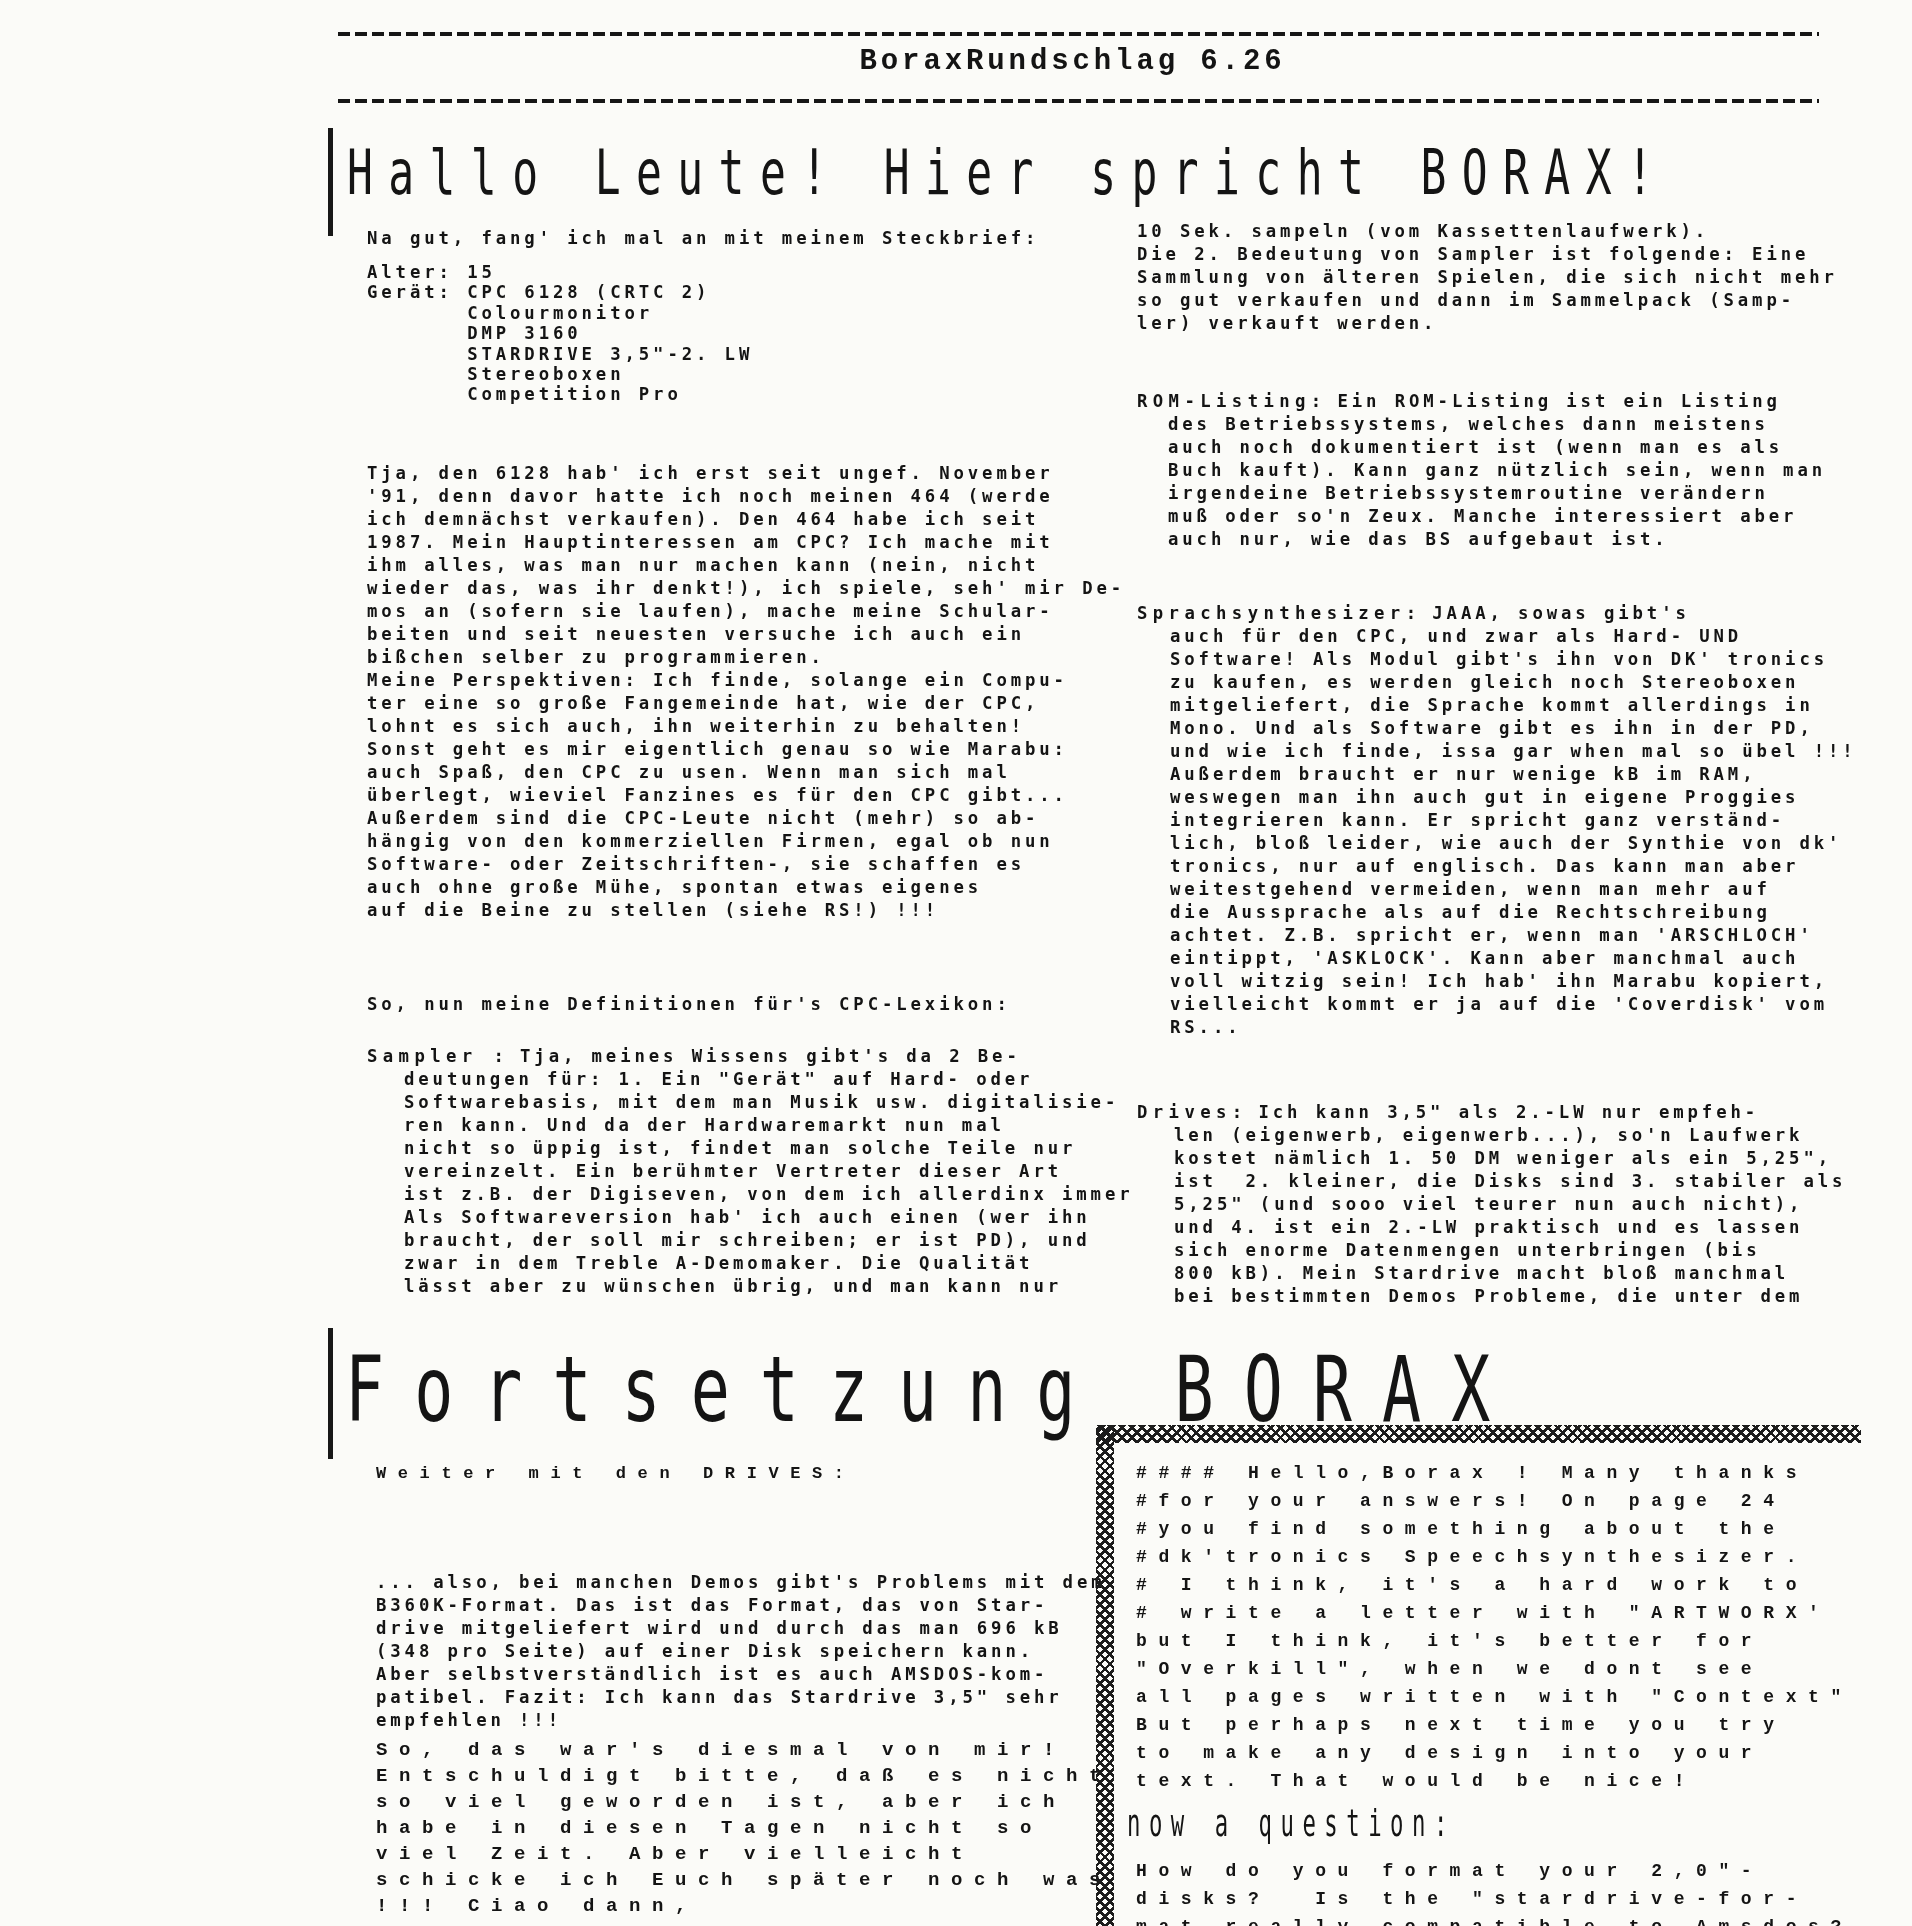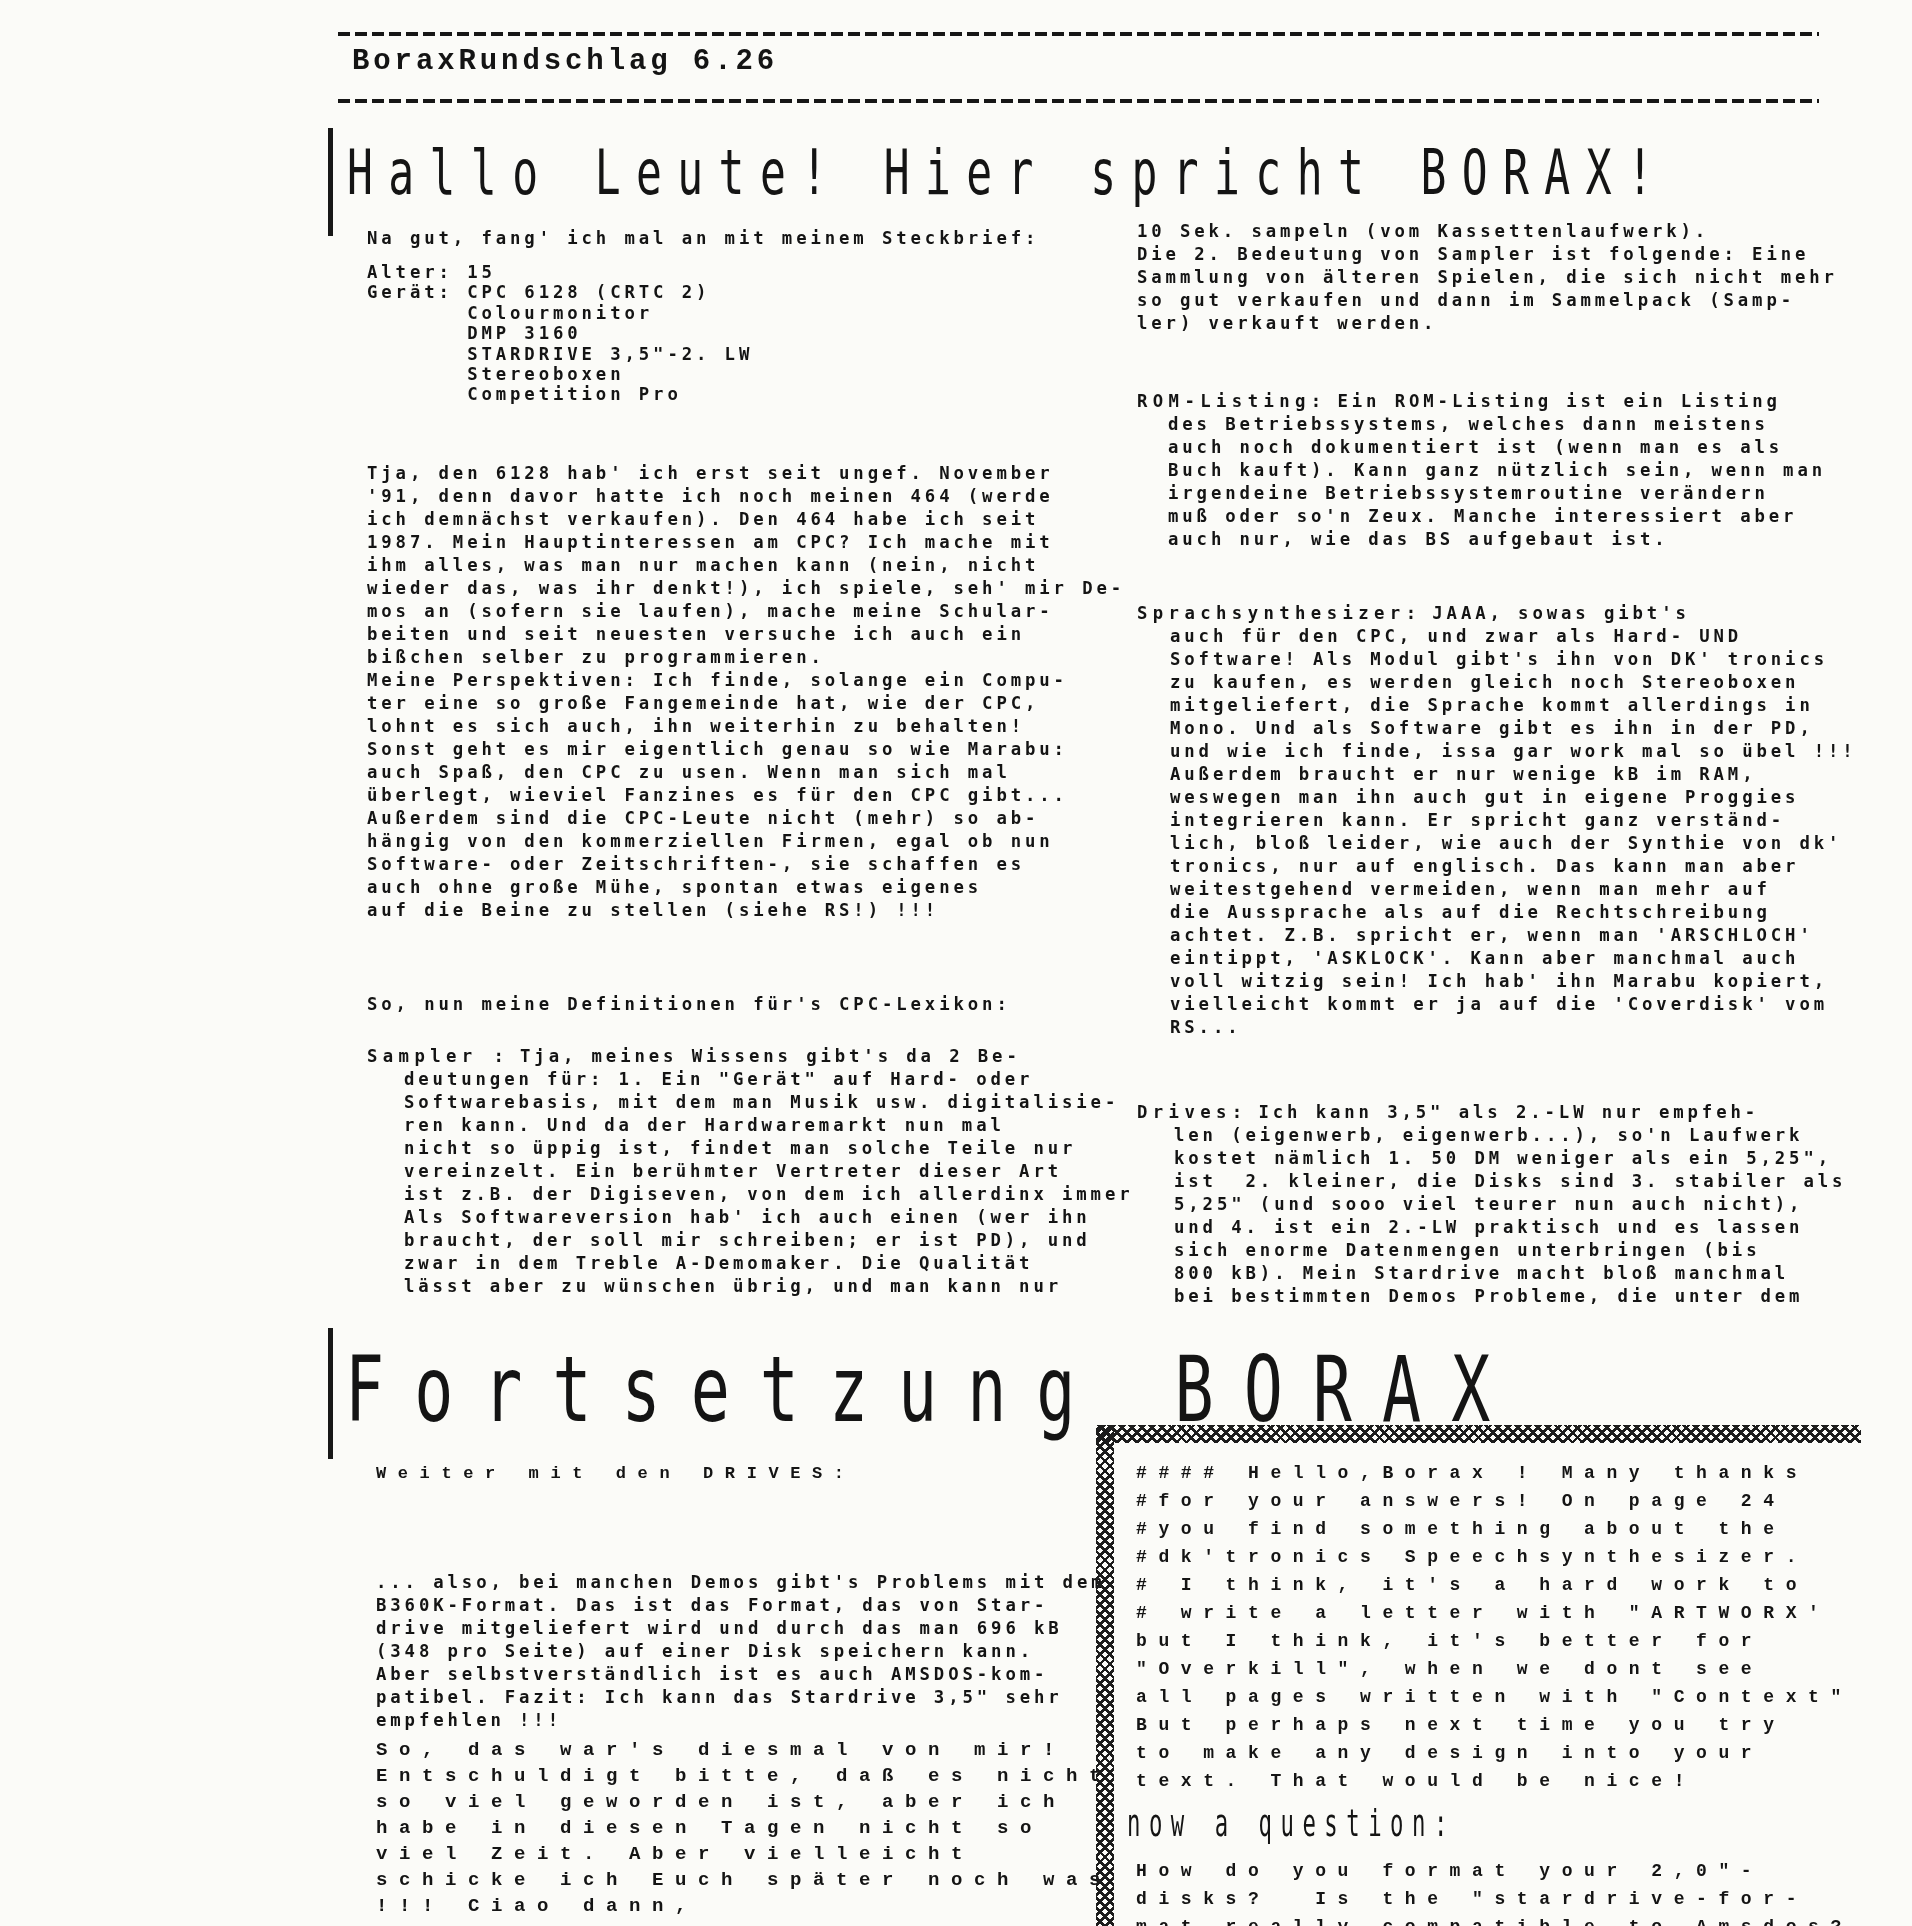--- a/index.html
+++ b/index.html
@@ -1,21 +1,21 @@
 <!DOCTYPE html>
 <html style="font-size:6.2px"><head>
 <meta charset="utf-8">
 <style>
   html,body{margin:0;padding:0;background:#e8e8e4;}
   .page{position:relative;width:1913px;height:2636px;background:#fbfbf8;overflow:hidden;
         font-family:"DejaVu Sans Mono",monospace;color:#141414;}
   .dash{position:absolute;left:338px;width:1481px;height:4.2px;
         background:repeating-linear-gradient(90deg,#161616 0 11.6px,transparent 11.6px 17px);}
-  .header-row{position:absolute;left:329px;top:45px;width:1487px;display:flex;justify-content:flex-start;
-        font-family:"Liberation Mono",monospace;font-weight:700;font-size:29px;letter-spacing:3.9px;white-space:pre;margin-left:23px;}
+  .header-row{position:absolute;left:329px;top:45px;width:1487px;display:flex;justify-content:center;
+        font-family:"Liberation Mono",monospace;font-weight:700;font-size:29px;letter-spacing:3.9px;white-space:pre;}
   .vrule{position:absolute;width:5px;background:#181818;}
   .big-title{position:absolute;left:347px;top:136px;font-size:43px;font-weight:400;letter-spacing:15.4px;
         white-space:pre;transform:scaleY(1.45);transform-origin:left top;}
   .mid-title{position:absolute;left:345px;top:1337px;font-size:65px;font-weight:400;letter-spacing:30px;
         white-space:pre;transform:scaleY(1.4);transform-origin:left top;}
   .q-title{position:absolute;left:1127px;top:1800px;font-size:22.3px;font-weight:400;letter-spacing:8.5px;
         white-space:pre;transform:scaleY(1.7);transform-origin:left top;}
   .signature{position:absolute;left:368px;top:1916px;font-size:66px;font-weight:400;letter-spacing:3.9px;white-space:pre;}
   .block{position:absolute;}
   .cpc-line{font-family:"DejaVu Sans Mono",monospace;font-weight:700;font-size:17.3px;letter-spacing:3.9px;
@@ -118,21 +118,21 @@
   </div>
 
   <div class="block" style="left:1137px;top:602px">
     <div class="cpc-line"><span class="term">Sprachsynthesizer:</span><span>JAAA, sowas gibt's</span></div>
     <div style="padding-left:33px">
         <div class="cpc-line">auch für den CPC, und zwar als Hard- UND</div>
         <div class="cpc-line">Software! Als Modul gibt's ihn von DK' tronics</div>
         <div class="cpc-line">zu kaufen, es werden gleich noch Stereoboxen</div>
         <div class="cpc-line">mitgeliefert, die Sprache kommt allerdings in</div>
         <div class="cpc-line">Mono. Und als Software gibt es ihn in der PD,</div>
-        <div class="cpc-line">und wie ich finde, issa gar work mal so übel !!!</div>
+        <div class="cpc-line">und wie ich finde, issa gar when mal so übel !!!</div>
         <div class="cpc-line">Außerdem braucht er nur wenige kB im RAM,</div>
         <div class="cpc-line">weswegen man ihn auch gut in eigene Proggies</div>
         <div class="cpc-line">integrieren kann. Er spricht ganz verständ-</div>
         <div class="cpc-line">lich, bloß leider, wie auch der Synthie von dk'</div>
         <div class="cpc-line">tronics, nur auf englisch. Das kann man aber</div>
         <div class="cpc-line">weitestgehend vermeiden, wenn man mehr auf</div>
         <div class="cpc-line">die Aussprache als auf die Rechtschreibung</div>
         <div class="cpc-line">achtet. Z.B. spricht er, wenn man 'ARSCHLOCH'</div>
         <div class="cpc-line">eintippt, 'ASKLOCK'. Kann aber manchmal auch</div>
         <div class="cpc-line">voll witzig sein! Ich hab' ihn Marabu kopiert,</div>

